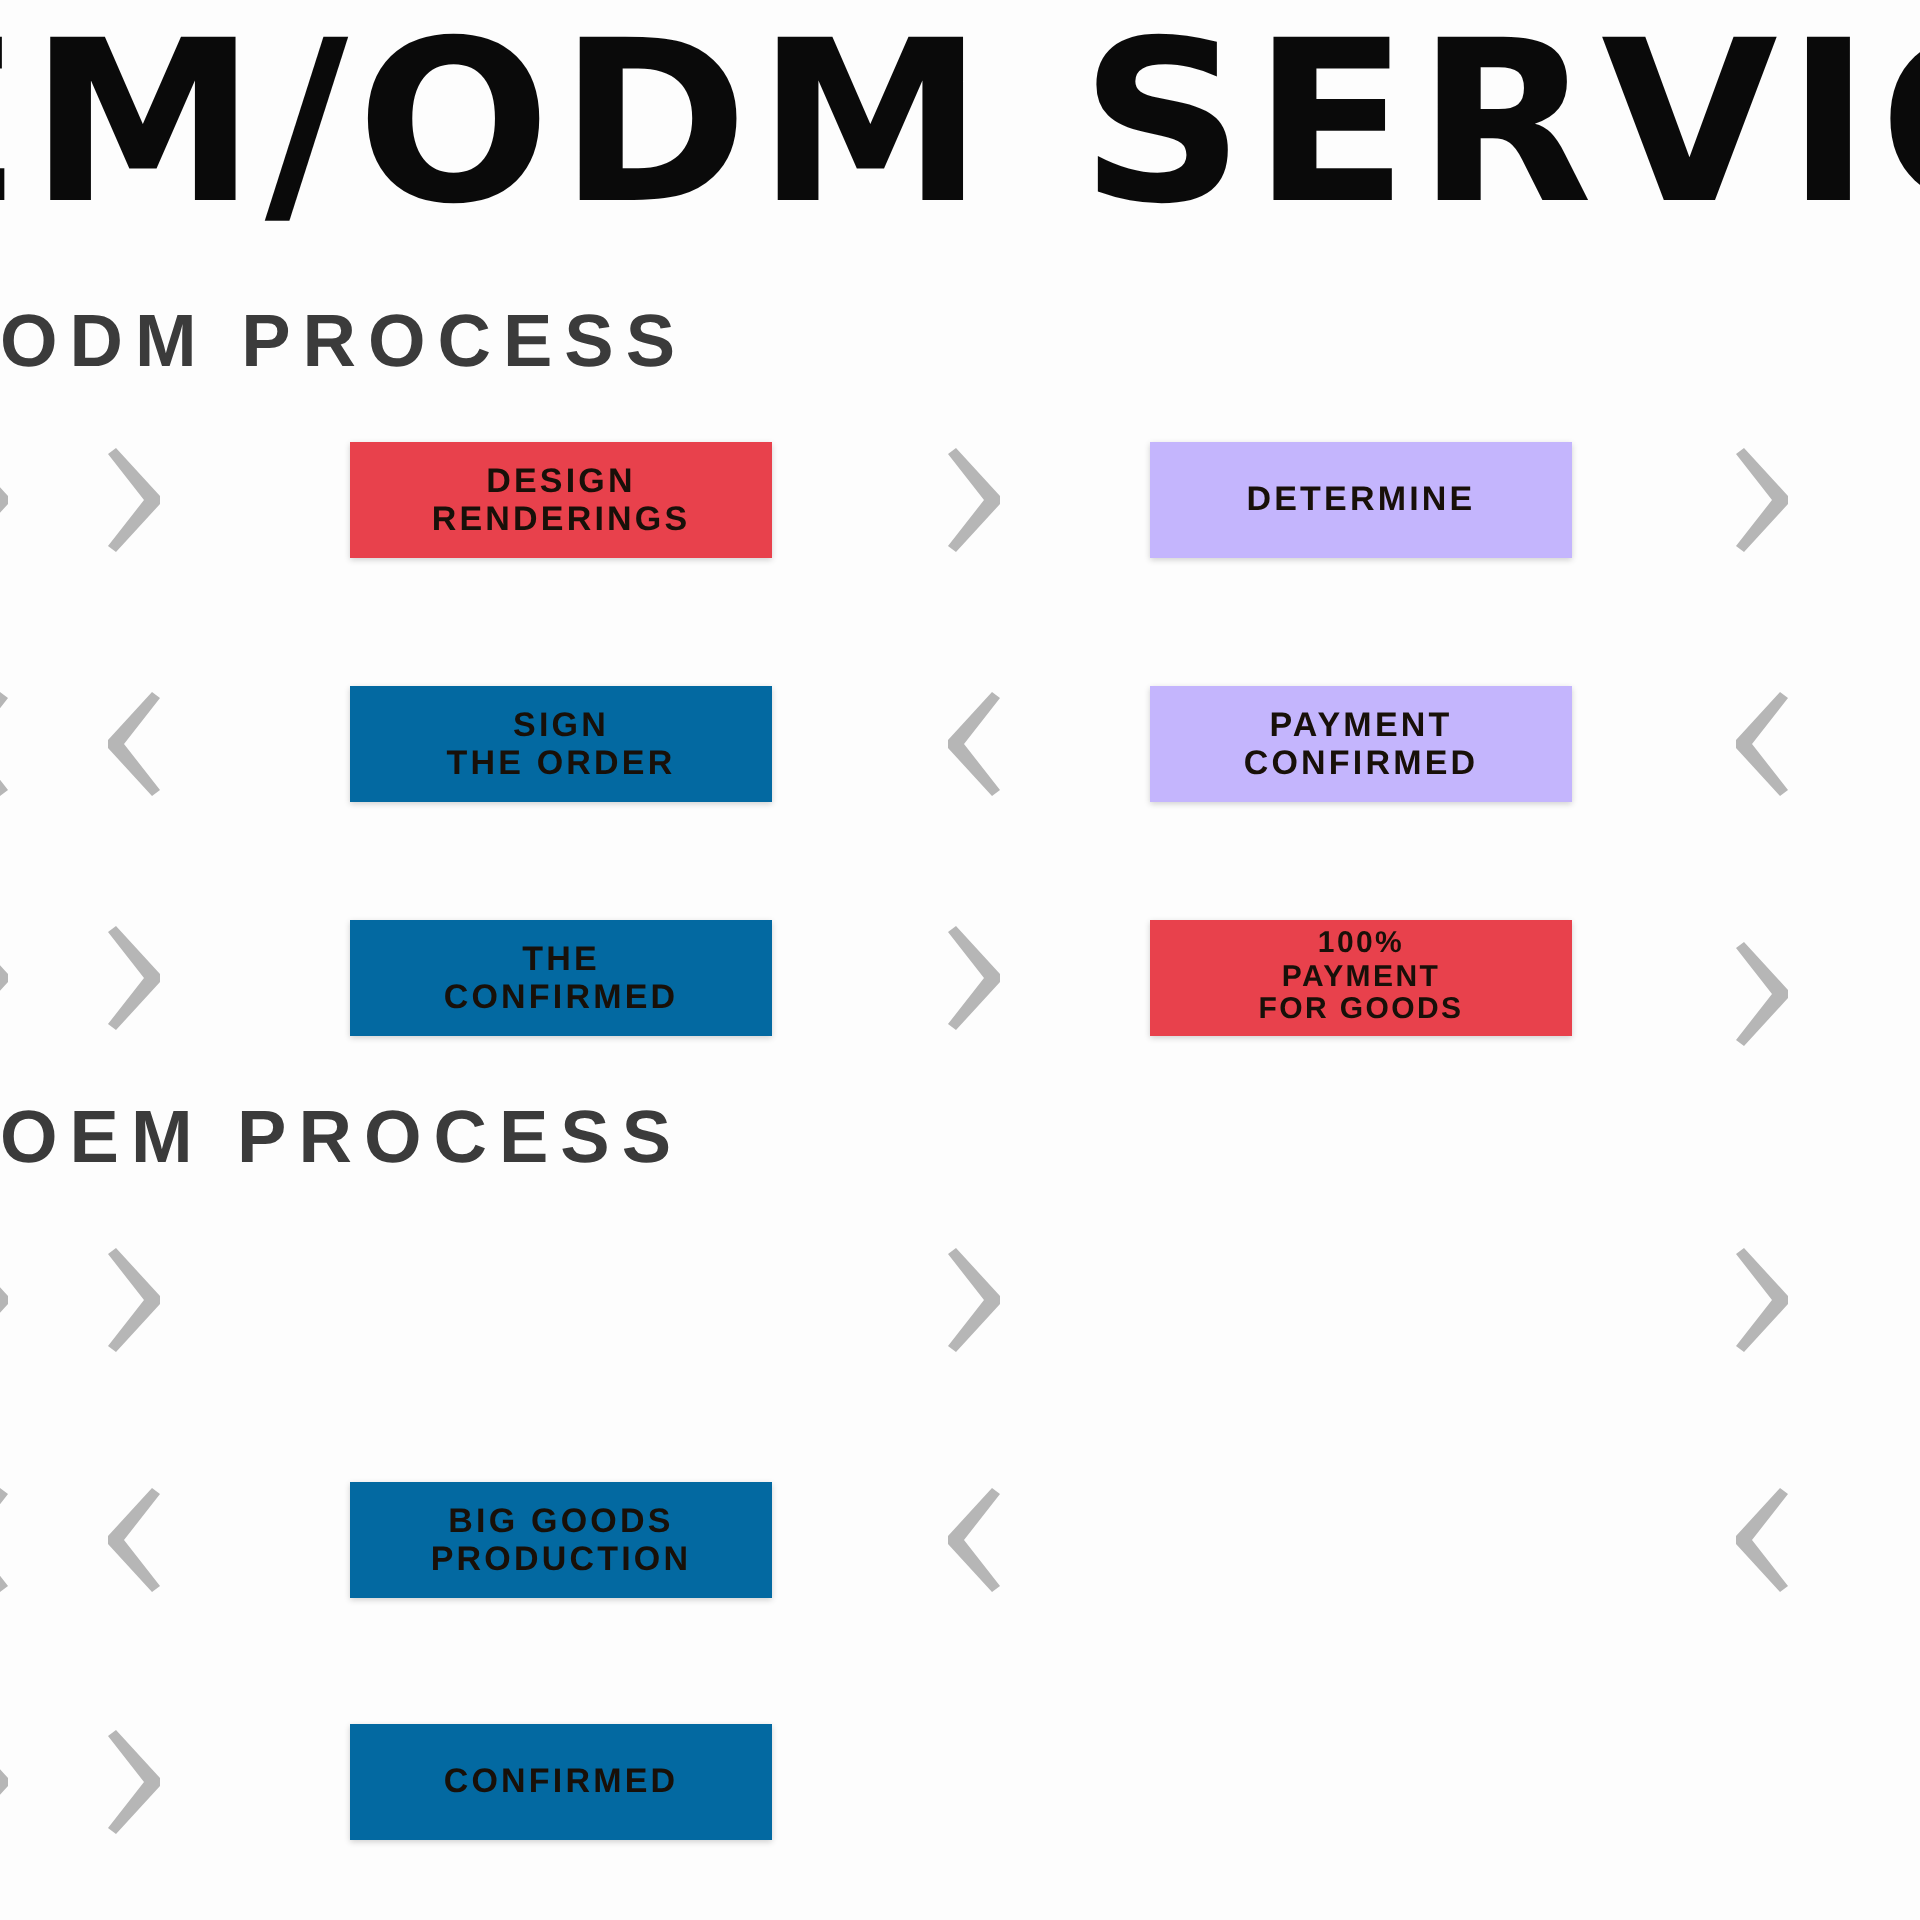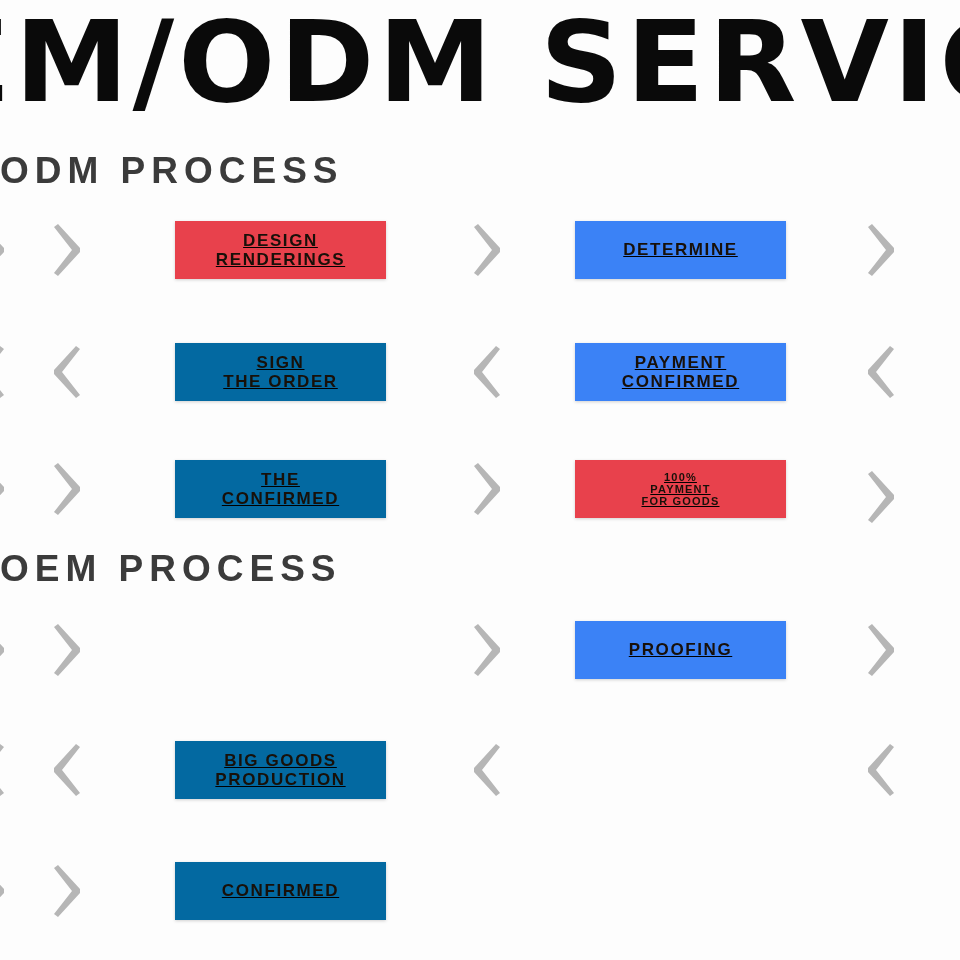--- a/index.html
+++ b/index.html
@@ -83,42 +83,41 @@
     position: absolute;
     top: 50%;
     height: 58px;
     margin-top: -29px;
     display: flex;
     align-items: center;
     justify-content: center;
     text-align: center;
     box-sizing: border-box;
     box-shadow: 0 1px 3px rgba(0,0,0,0.18);
-    text-decoration: underline;
   }
   .pbox .pbox-label {
     font-family: "Liberation Sans", sans-serif;
     font-weight: 700;
     font-size: 17px;
     letter-spacing: 1.6px;
     line-height: 1.12;
     color: #181009;
     padding: 0 8px;
     white-space: pre-line;
   }
   .pbox.three-line .pbox-label {
-    font-size: 11px;
+    font-size: 15px;
     line-height: 1.12;
     letter-spacing: 1.2px;
   }
   .pbox.col-a { left: 175px; width: 211px; }
   .pbox.col-b { left: 575px; width: 211px; }
 
   .bg-red    { background: #e8414c; }
-  .bg-blue   { background: #3b82f6; }
+  .bg-blue   { background: #c4b5fd; }
   .bg-orange { background: #0369a1; }
 </style>
 </head>
 <body>
 
 <div class="banner-title">
   <div class="title-text">EM/ODM  SERVIC</div>
 </div>
 
 <div class="section-heading" id="heading-odm">ODM PROCESS</div>
@@ -227,23 +226,20 @@
   <div class="chevron chev-col-0">
     <svg viewBox="0 0 38 52">
         <path class="c-path" d="M6 3 L10 0 L32 24 L32 28 L10 52 L6 49 L24 26 Z"></path>
       </svg>
   </div>
   <div class="chevron chev-col-1">
     <svg viewBox="0 0 38 52">
         <path class="c-path" d="M6 3 L10 0 L32 24 L32 28 L10 52 L6 49 L24 26 Z"></path>
       </svg>
   </div>
-  <div class="pbox col-b bg-blue">
-    <span class="pbox-label">PROOFING</span>
-  </div>
   <div class="chevron chev-col-2">
     <svg viewBox="0 0 38 52">
         <path class="c-path" d="M6 3 L10 0 L32 24 L32 28 L10 52 L6 49 L24 26 Z"></path>
       </svg>
   </div>
 </div>
 
 <div class="process-row" style="top:720px;">
   <div class="chevron chev-edge-l">
     <svg viewBox="0 0 38 52">

